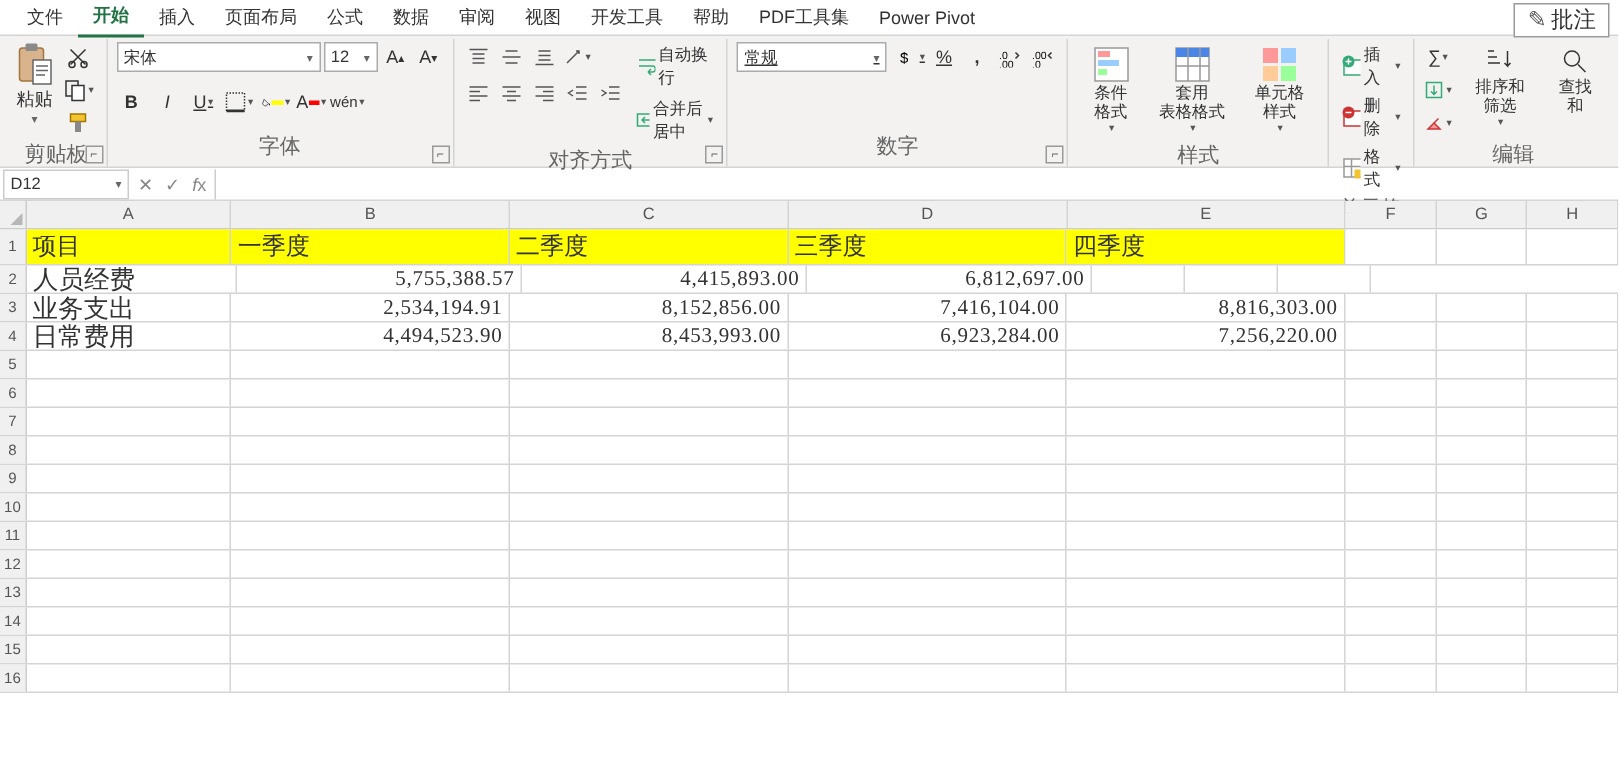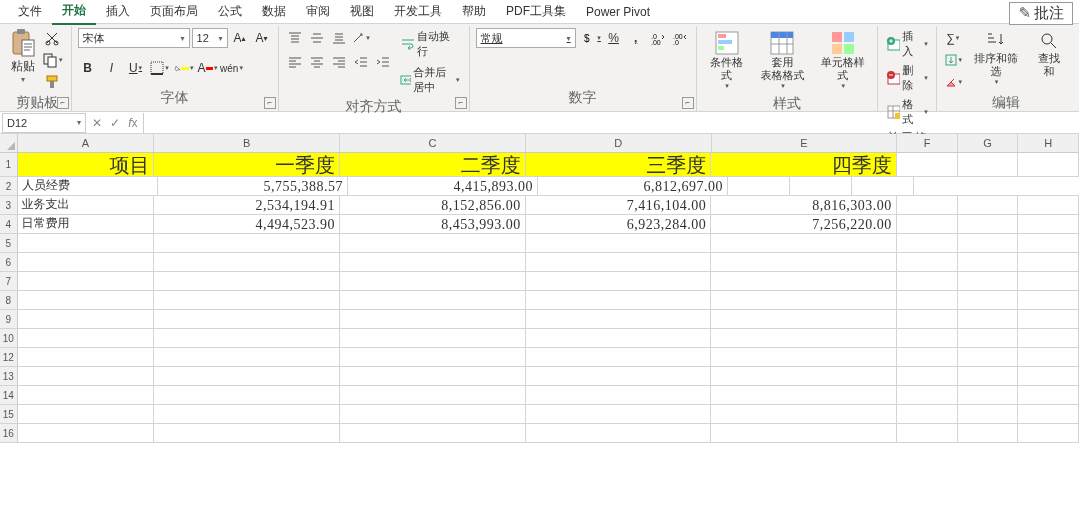--- a/index.html
+++ b/index.html
@@ -25,21 +25,21 @@
 .ico { display: inline-flex; align-items: center; justify-content: center; }
 svg { display: block; }
 
 
 .clip-main { display: flex; flex-direction: column; align-items: center; cursor: pointer; }
 .clip-col { display: flex; flex-direction: column; gap: 2px; }
 
 
 .font-row1 { display: flex; gap: 2px; align-items: center; }
 .font-combo { height: 20px; border: 1px solid #ababab; background: #fff; padding: 0 4px; font-size: 11px; display: flex; align-items: center; justify-content: space-between; }
-.font-name { width: 112px; }
+.font-name { width: 136px; }
 .font-size { width: 36px; }
 .caret { font-size: 8px; color: #666; }
 .font-row2 { display: flex; gap: 4px; align-items: center; margin-top: 6px; }
 .fbtn { width: 20px; height: 20px; display: flex; align-items: center; justify-content: center; cursor: pointer; font-size: 12px; }
 .drop { font-size: 7px; color: #555; margin-left: 1px; }
 .color-bar { width: 16px; height: 3px; }
 
 
 .align-col { display: flex; flex-direction: column; gap: 4px; }
 .align-row { display: flex; gap: 2px; }
@@ -66,23 +66,23 @@
 .corner { width: 18px; height: 18px; border-right: 1px solid #ccc; background: #f0f0f0; position: relative; }
 .corner::after { content: ""; position: absolute; right: 2px; bottom: 2px; border-left: 8px solid transparent; border-bottom: 8px solid #b7b7b7; }
 .colh { height: 18px; border-right: 1px solid #d4d4d4; background: #f0f0f0; text-align: center; font-size: 11px; color: #555; line-height: 18px; }
 .wA { width: 140px; } .wB { width: 190px; } .wC { width: 190px; } .wD { width: 190px; } .wE { width: 190px; }
 .wF { width: 62px; } .wG { width: 62px; } .wH { width: 62px; }
 .row { display: flex; border-bottom: 1px solid #d4d4d4; height: 19px; }
 .row.hdrow { height: 24px; }
 .rowh { width: 18px; border-right: 1px solid #ccc; background: #f0f0f0; text-align: center; font-size: 10px; color: #555; line-height: 19px; }
 .hdrow .rowh { line-height: 24px; }
 .cell { border-right: 1px solid #d4d4d4; padding: 0 4px; font-size: 14px; line-height: 19px; overflow: hidden; white-space: nowrap; }
-.hdrow .cell { background: #ffff00; text-align: right; font-size: 20px; line-height: 24px; }
+.hdrow .cell { background: #ffff00; text-align: left; font-size: 16px; line-height: 24px; }
 .cell.num { text-align: right; font-family: "SimSun", serif; letter-spacing: 0.5px; }
-.cell.lbl { font-size: 12px; font-family: Liberation Mono, monospace; }
+.cell.lbl { font-size: 17px; font-family: Liberation Sans, sans-serif; }
 </style>
 </head>
 <body>
 
 <div class="tabs">
   <div class="tab">文件</div>
   <div class="tab active">开始</div>
   <div class="tab">插入</div>
   <div class="tab">页面布局</div>
   <div class="tab">公式</div>
@@ -539,20 +539,31 @@
         <div class="cell wA"></div>
         <div class="cell wB"></div>
         <div class="cell wC"></div>
         <div class="cell wD"></div>
         <div class="cell wE"></div>
         <div class="cell wF"></div>
         <div class="cell wG"></div>
         <div class="cell wH"></div>
       </div>
       <div class="row">
+        <div class="rowh">11</div>
+        <div class="cell wA"></div>
+        <div class="cell wB"></div>
+        <div class="cell wC"></div>
+        <div class="cell wD"></div>
+        <div class="cell wE"></div>
+        <div class="cell wF"></div>
+        <div class="cell wG"></div>
+        <div class="cell wH"></div>
+      </div>
+      <div class="row">
         <div class="rowh">12</div>
         <div class="cell wA"></div>
         <div class="cell wB"></div>
         <div class="cell wC"></div>
         <div class="cell wD"></div>
         <div class="cell wE"></div>
         <div class="cell wF"></div>
         <div class="cell wG"></div>
         <div class="cell wH"></div>
       </div>

